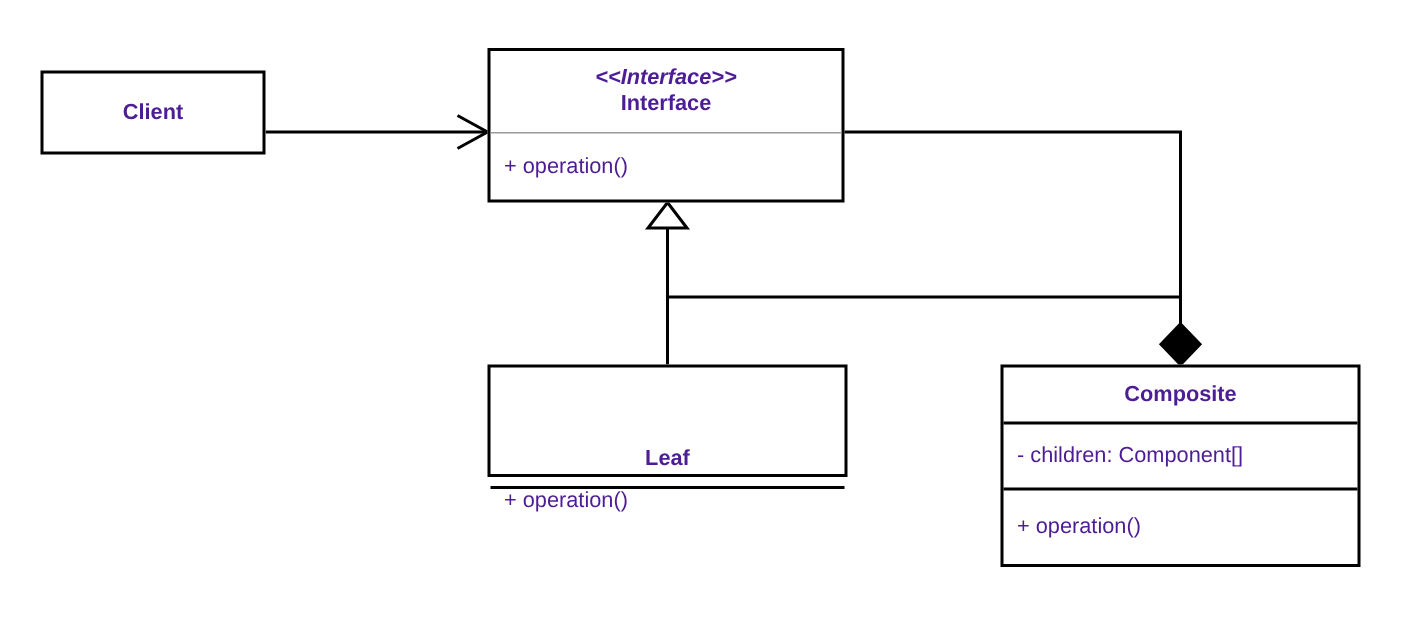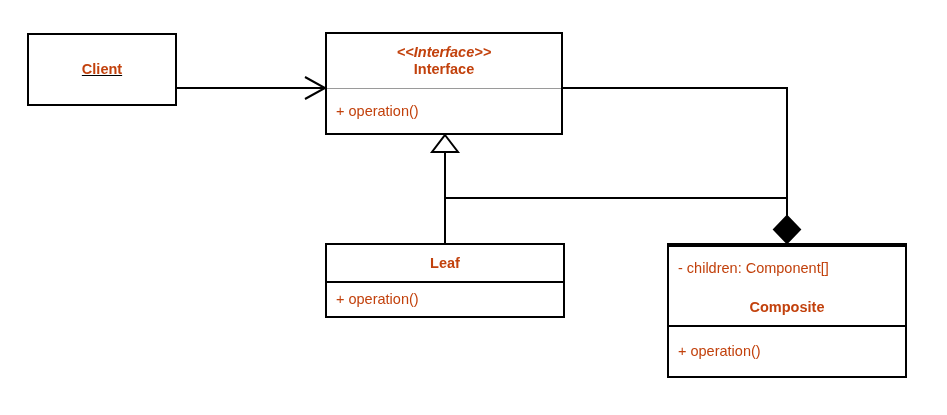--- a/index.html
+++ b/index.html
@@ -30,21 +30,21 @@
     box-sizing: border-box;
     border: 2px solid #000000;
     background: #ffffff;
     display: flex;
     flex-direction: column;
   }
   .compartment {
     box-sizing: border-box;
     display: flex;
     align-items: center;
-    color: #c2410c;
+    color: #4c1d95;
     font-size: 14.5px;
     line-height: 1.15;
     white-space: nowrap;
   }
   .compartment.center {
     justify-content: center;
   }
   .compartment.left {
     justify-content: flex-start;
     padding-left: 9px;
@@ -93,52 +93,52 @@
 
     <polygon points="787,216 800,229.5 787,243 774,229.5" fill="#000000" stroke="#000000" stroke-width="2" stroke-linejoin="miter"></polygon>
 
     <line x1="445" y1="243" x2="445" y2="152" stroke="#000000" stroke-width="2"></line>
 
     <polyline points="787,198 445,198" fill="none" stroke="#000000" stroke-width="2" stroke-linecap="butt" stroke-linejoin="miter"></polyline>
 
     <polygon points="445,135 458,152 432,152" fill="#ffffff" stroke="#000000" stroke-width="2" stroke-linejoin="miter"></polygon>
   </svg>
 
-  <div class="uml-box" style="left:27px; top:33px; width:150px; height:73px;text-decoration:underline;">
+  <div class="uml-box" style="left:27px; top:47px; width:150px; height:56px;">
     <div class="compartment center" style="flex:1 1 auto;">
       <span class="title-name">Client</span>
     </div>
   </div>
 
   <div class="uml-box" style="left:325px; top:32px; width:238px; height:103px;">
     <div class="compartment center" style="height:54px; flex:0 0 54px;">
       <span class="header-stack">
         <span class="stereotype">&lt;&lt;Interface&gt;&gt;</span>
         <span class="title-name">Interface</span>
       </span>
     </div>
     <div class="compartment left divider-gray" style="flex:1 1 auto;">
       <span class="member"><span>+ </span><span class="abstract">operation</span><span>()</span></span>
     </div>
   </div>
 
   <div class="uml-box" style="left:325px; top:243px; width:240px; height:75px;">
-    <div class="compartment center" style="height:36px; flex:0 0 36px;">
+    <div class="compartment center" style="height:36px; flex:0 0 36px;margin-top:43px;">
       <span class="title-name">Leaf</span>
     </div>
     <div class="compartment left divider-black" style="flex:1 1 auto;">
       <span class="member">+ operation()</span>
     </div>
   </div>
 
   <div class="uml-box" style="left:667px; top:243px; width:240px; height:135px;">
+    <div class="compartment center" style="height:36px; flex:0 0 36px;">
+      <span class="title-name">Composite</span>
+    </div>
     <div class="compartment left divider-black" style="height:44px; flex:0 0 44px;">
       <span class="member">- children: Component[]</span>
-    </div>
-    <div class="compartment center" style="height:36px; flex:0 0 36px;">
-      <span class="title-name">Composite</span>
     </div>
     <div class="compartment left divider-black" style="flex:1 1 auto;">
       <span class="member">+ operation()</span>
     </div>
   </div>
 
 </div>
 
 </body></html>

